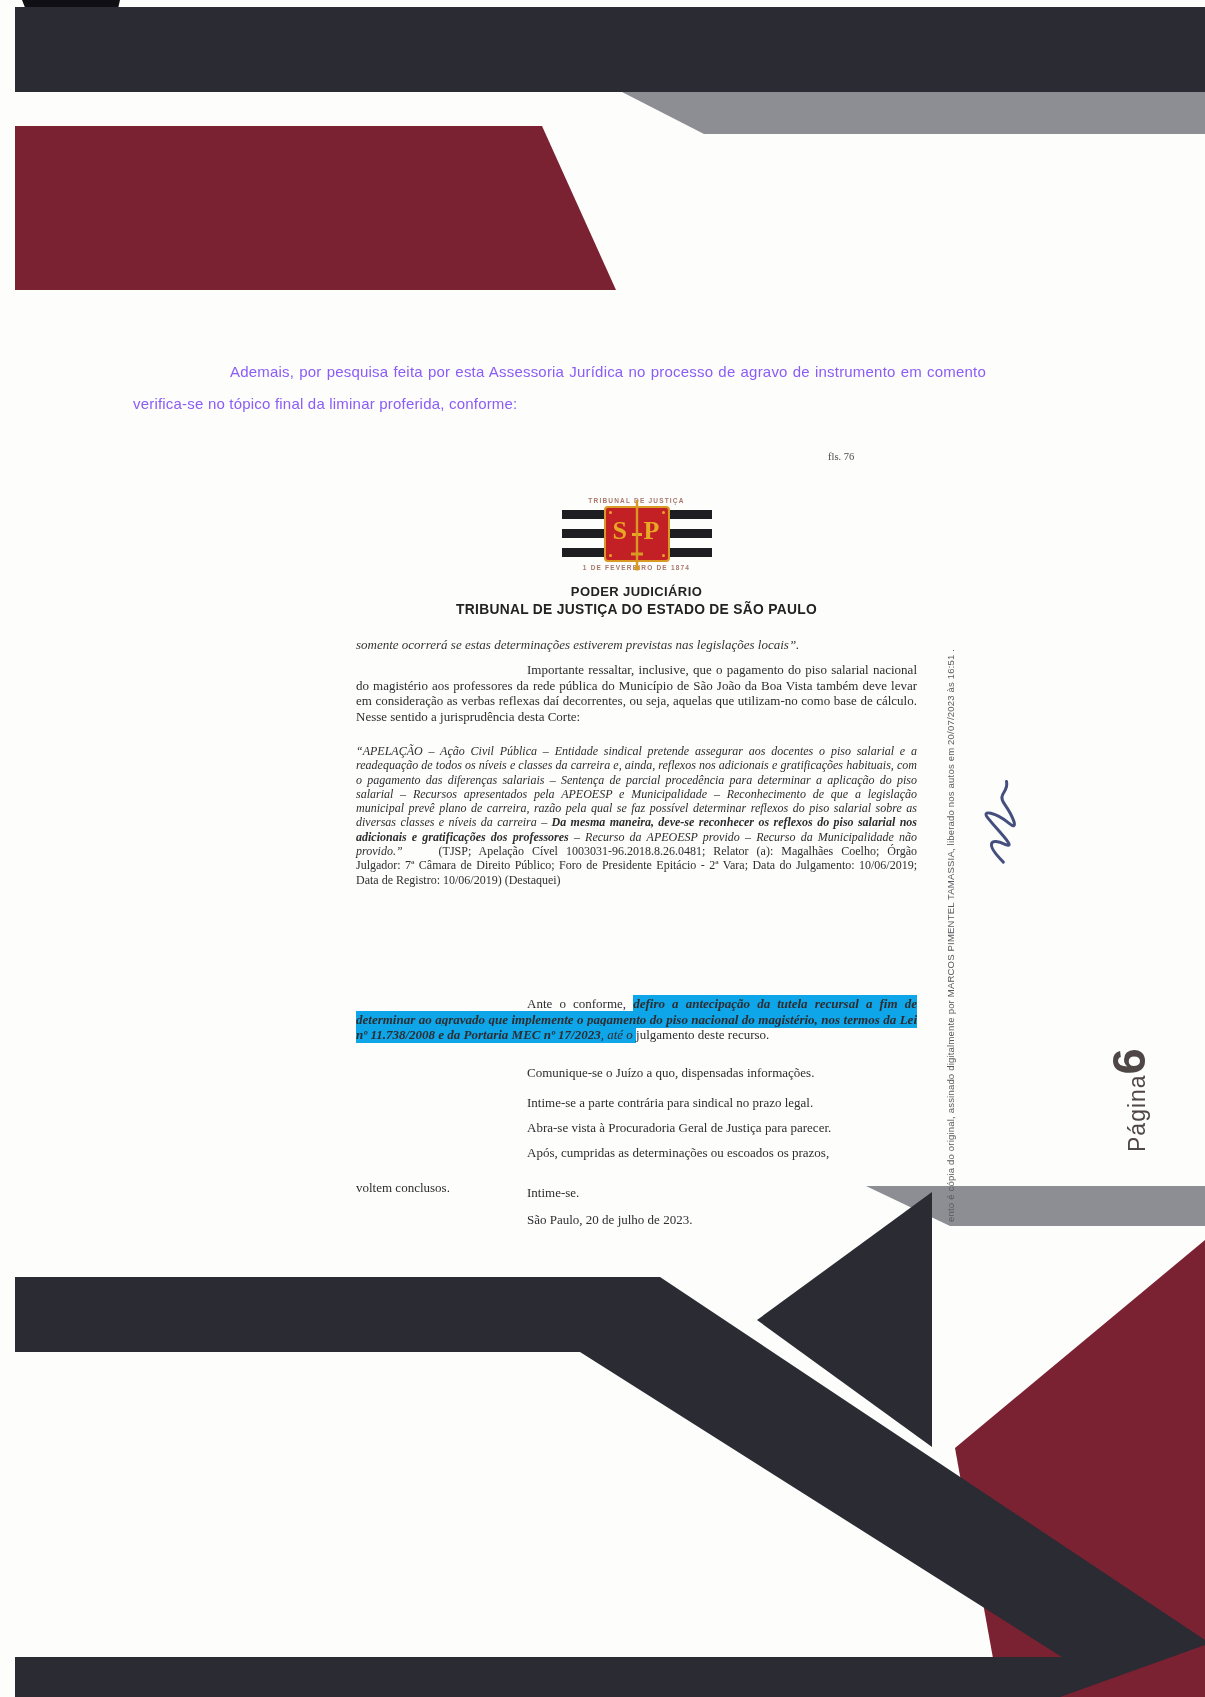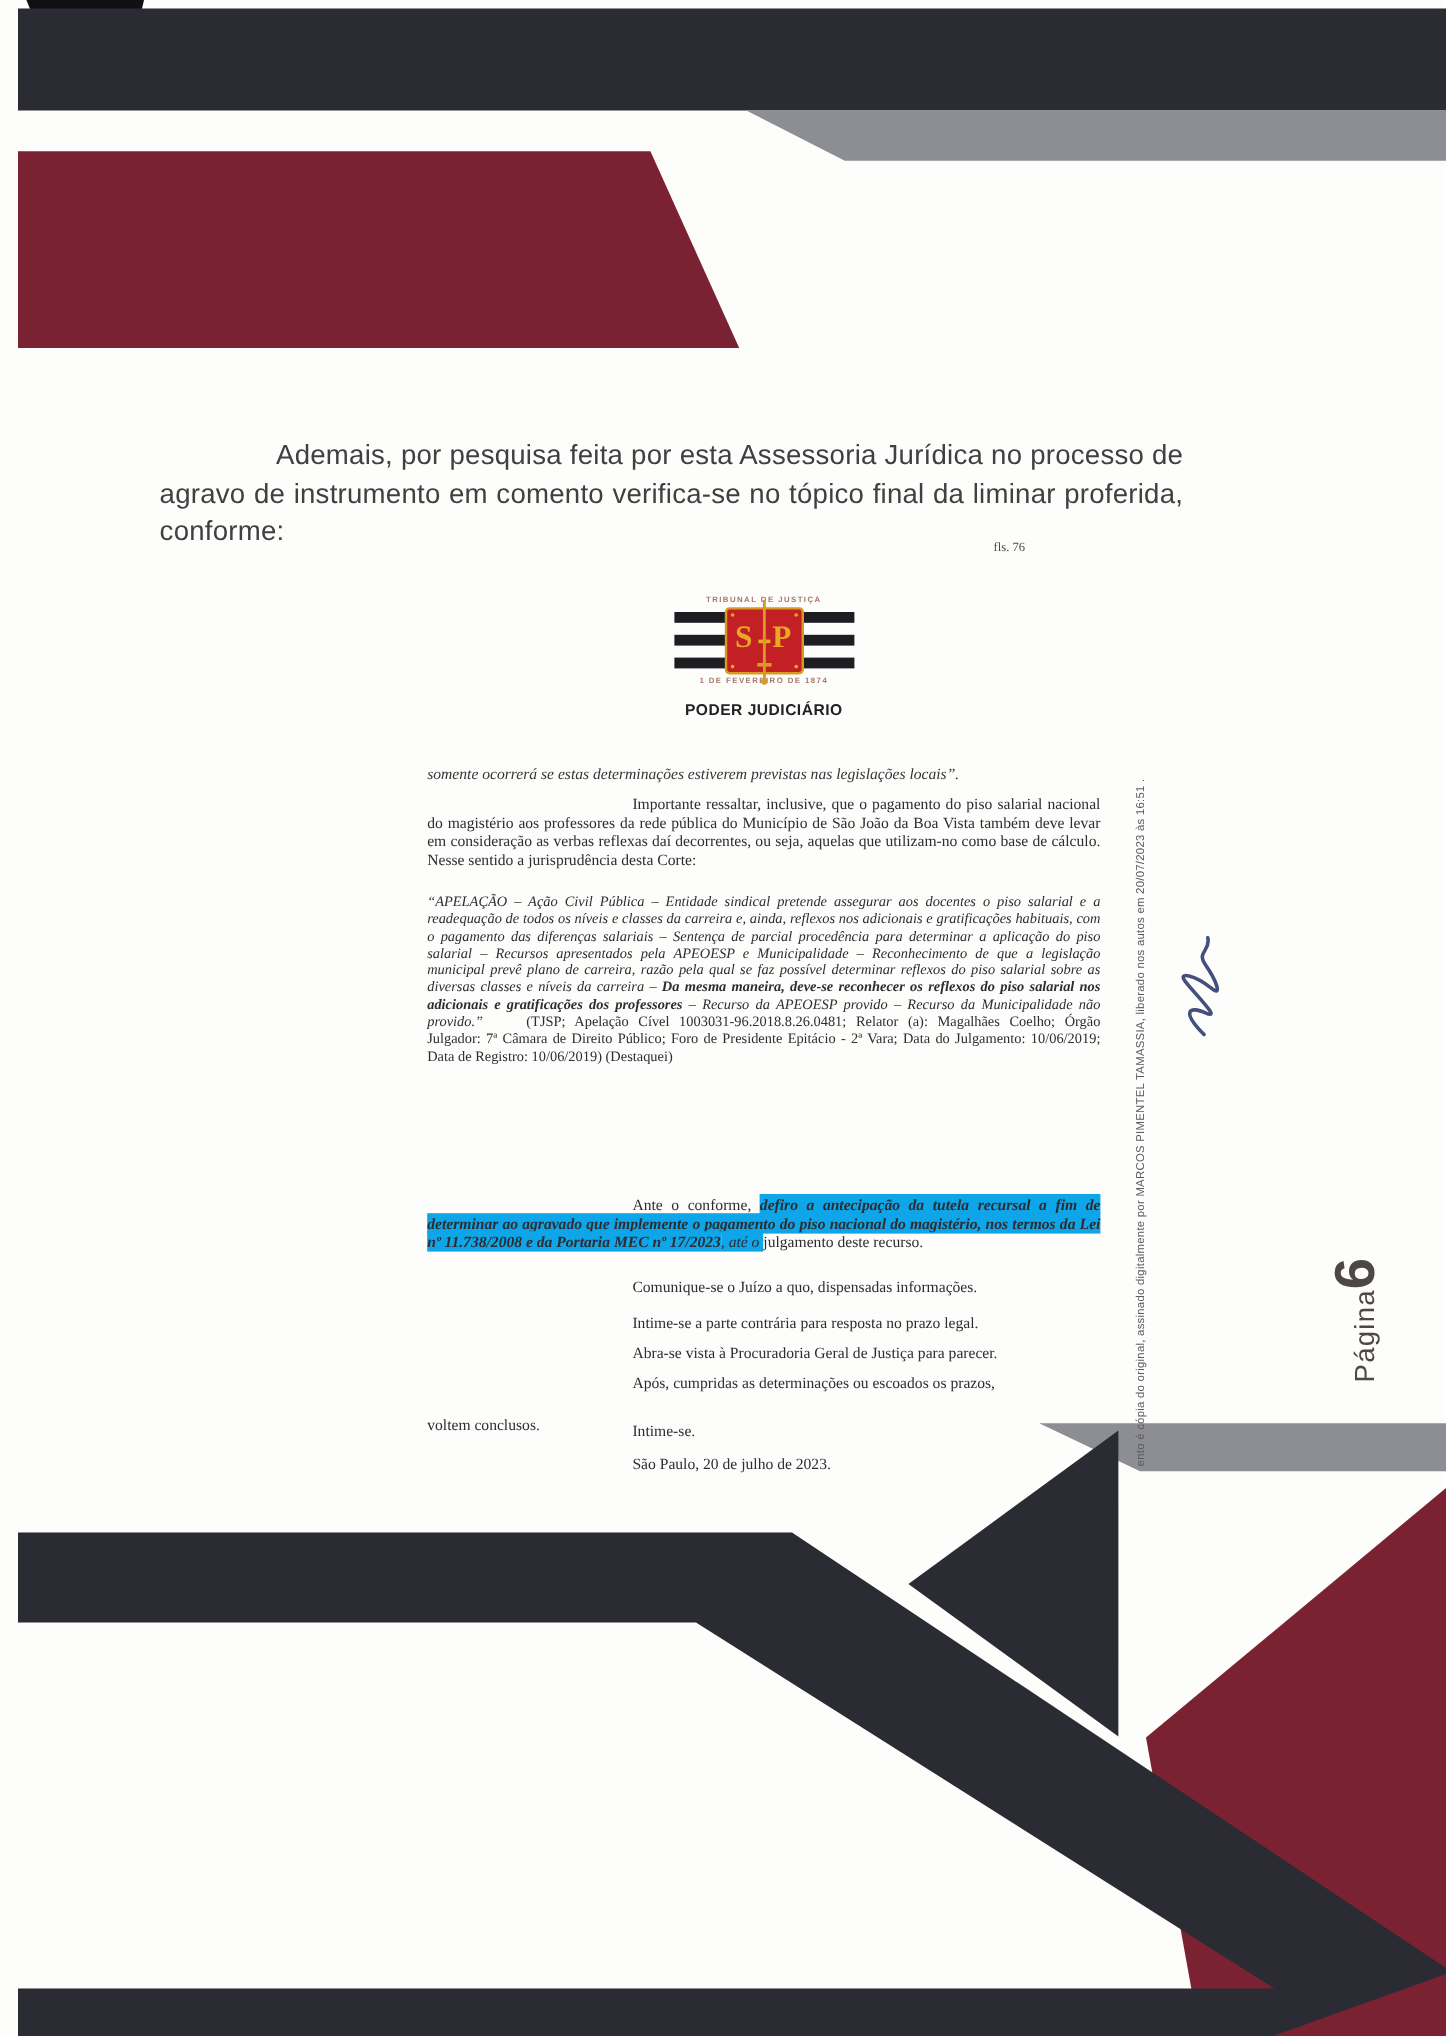--- a/index.html
+++ b/index.html
@@ -4,22 +4,22 @@
 <style>
   html,body{margin:0;padding:0;}
   body{
     width:1205px;height:1697px;position:relative;overflow:hidden;
     background:#fdfdfc;font-family:"Liberation Serif",serif;
   }
   .layer{position:absolute;left:0;top:0;width:1205px;height:1697px;pointer-events:none;}
   
   .intro{
     position:absolute;left:133px;top:341px;width:853px;
-    font-family:"Liberation Sans",sans-serif;font-size:23px;line-height:31.5px;
-    color:#404040;text-align:justify;text-indent:97px;letter-spacing:.2px;
+    font-family:"Liberation Sans",sans-serif;font-size:15px;line-height:31.5px;
+    color:#8b5cf6;text-align:justify;text-indent:97px;letter-spacing:.2px;
   }
   
   .doc{position:absolute;left:356px;top:445px;width:561px;color:#2d2d30;}
   .doc .abs{position:absolute;left:0;width:561px;}
   .fls{position:absolute;left:472px;top:6px;font-size:10.5px;color:#4a4a4a;}
   .logo{position:absolute;top:52px;left:50%;transform:translateX(-50%);width:170px;text-align:center;}
   .logo-title,.logo-date{font-size:6.5px;font-weight:bold;color:#a8766b;letter-spacing:1.2px;font-family:"Liberation Sans",sans-serif;}
   .stripes{position:relative;height:56px;margin:2px 10px 2px 10px;}
   .stripe{position:absolute;left:0;right:0;height:9px;background:#1d1d22;}
   .shield{
@@ -106,32 +106,33 @@
           <line x1="1" y1="56" x2="13" y2="56" stroke="#d99a23" stroke-width="3"></line>
           <circle cx="7" cy="70" r="2.6" fill="#d99a23"></circle>
         </svg>
       </div>
     </div>
     <div class="logo-date">1 DE FEVEREIRO DE 1874</div>
   </div>
 
   <div class="abs hdr">
     <div class="hdr-1">PODER JUDICIÁRIO</div>
+    <div class="hdr-2">TRIBUNAL DE JUSTIÇA DO ESTADO DE SÃO PAULO</div>
   </div>
 
   <p class="abs opening">somente ocorrerá se estas determinações estiverem previstas nas legislações locais”.</p>
 
   <p class="abs p-imp">Importante ressaltar, inclusive, que o pagamento do piso salarial nacional do magistério aos professores da rede pública do Município de São João da Boa Vista também deve levar em consideração as verbas reflexas daí decorrentes, ou seja, aquelas que utilizam-no como base de cálculo. Nesse sentido a jurisprudência desta Corte:</p>
 
   <p class="abs quote"><span>“APELAÇÃO – Ação Civil Pública – Entidade sindical pretende assegurar aos docentes o piso salarial e a readequação de todos os níveis e classes da carreira e, ainda, reflexos nos adicionais e gratificações habituais, com o pagamento das diferenças salariais – Sentença de parcial procedência para determinar a aplicação do piso salarial – Recursos apresentados pela APEOESP e Municipalidade – Reconhecimento de que a legislação municipal prevê plano de carreira, razão pela qual se faz possível determinar reflexos do piso salarial sobre as diversas classes e níveis da carreira – </span><span class="qb">Da mesma maneira, deve-se reconhecer os reflexos do piso salarial nos adicionais e gratificações dos professores</span><span> – Recurso da APEOESP provido – Recurso da Municipalidade não provido.” </span><span class="cite">(TJSP; Apelação Cível 1003031-96.2018.8.26.0481; Relator (a): Magalhães Coelho; Órgão Julgador: 7ª Câmara de Direito Público; Foro de Presidente Epitácio - 2ª Vara; Data do Julgamento: 10/06/2019; Data de Registro: 10/06/2019) (Destaquei)</span></p>
 
   <p class="abs decision"><span>Ante o conforme, </span><span class="hl qb">defiro a antecipação da tutela recursal a fim de determinar ao agravado que implemente o pagamento do piso nacional do magistério, nos termos da Lei nº 11.738/2008 e da Portaria MEC nº 17/2023</span><span class="hl">, até o </span><span>julgamento deste recurso.</span></p>
 
   <p class="abs order o0">Comunique-se o Juízo a quo, dispensadas informações.</p>
-  <p class="abs order o1">Intime-se a parte contrária para resposta no prazo legal.</p>
+  <p class="abs order o1">Intime-se a parte contrária para sindical no prazo legal.</p>
   <p class="abs order o2">Abra-se vista à Procuradoria Geral de Justiça para parecer.</p>
   <p class="abs order o3">Após, cumpridas as determinações ou escoados os prazos,</p>
   <p class="abs wrapline">voltem conclusos.</p>
 
   <p class="abs closing">Intime-se.</p>
   <p class="abs dateline">São Paulo, 20 de julho de 2023.</p>
 </div>
 
 <div class="cert">ento é cópia do original, assinado digitalmente por MARCOS PIMENTEL TAMASSIA, liberado nos autos em 20/07/2023 às 16:51 .</div>
 

